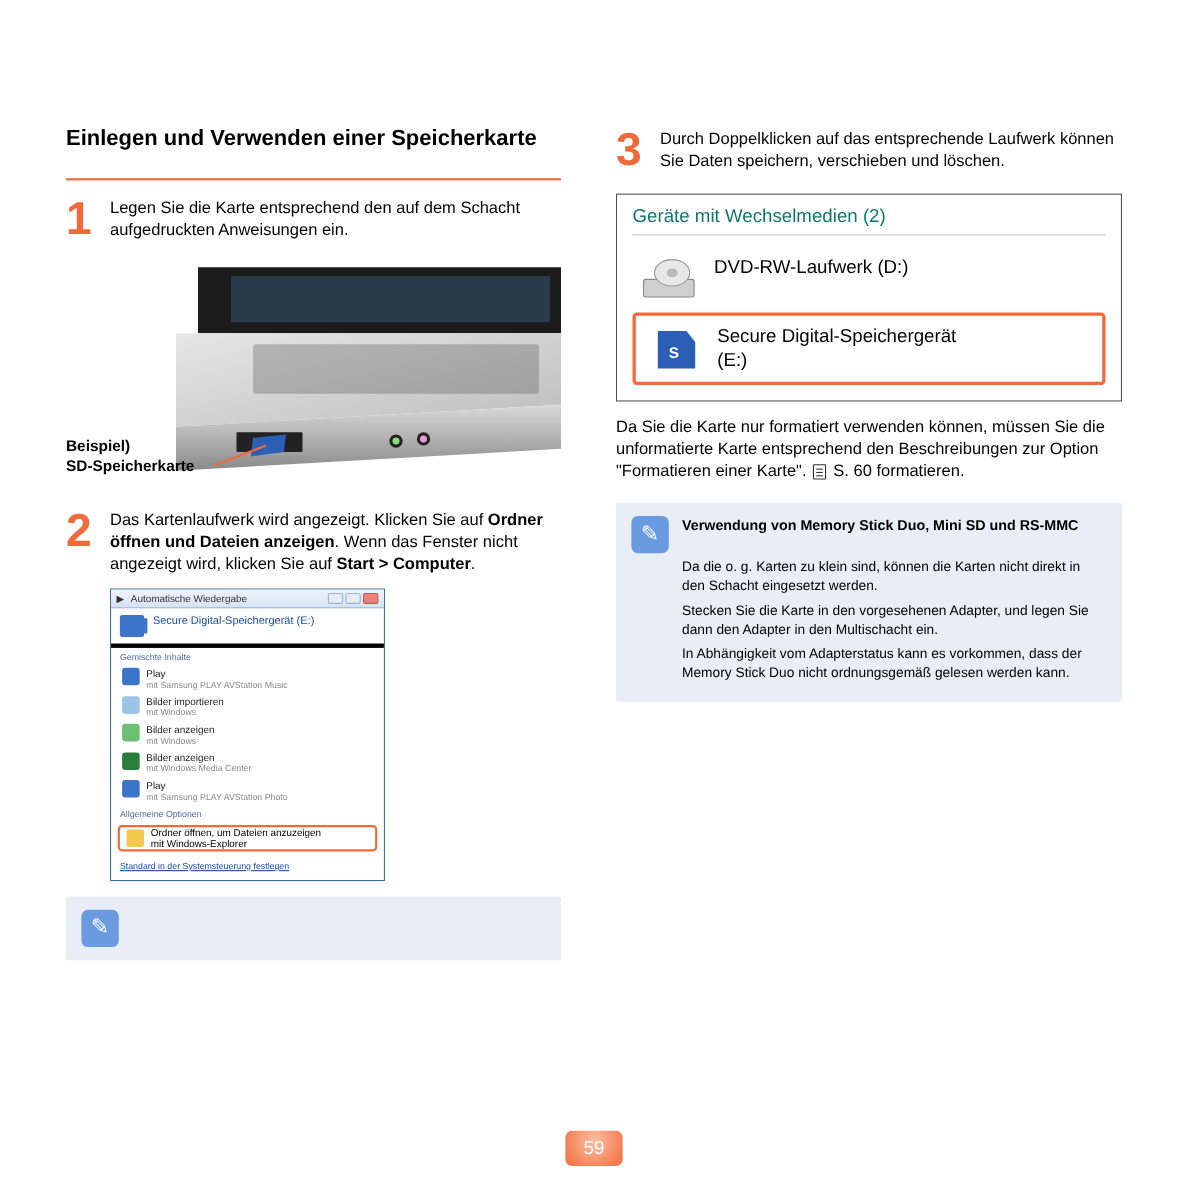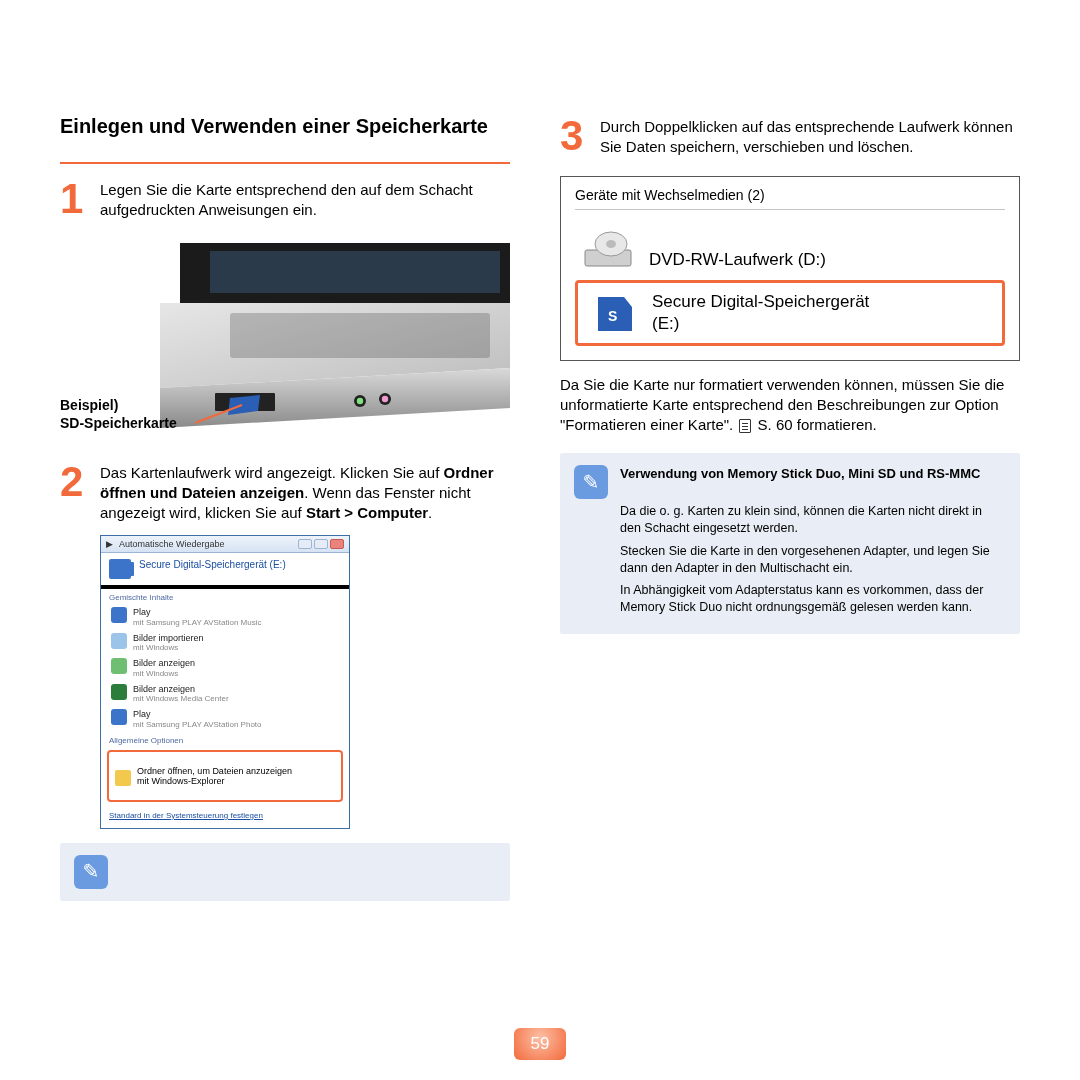--- a/index.html
+++ b/index.html
@@ -71,21 +71,21 @@
     border-bottom:4px solid #000000;
   }
   .ap-device .sdicon { width:22px; height:20px; background:#3b74c8; border-radius:2px; position:relative; }
   .ap-device .sdicon::after{content:"";position:absolute;right:-3px;top:3px;width:6px;height:14px;background:#3b74c8;border-radius:1px;}
   .ap-subhead { color:#4e6aa0; padding: 4px 8px 2px; font-size:8px; }
   .ap-item { display:flex; align-items:flex-start; gap:6px; padding:3px 10px; }
   .ap-item .ico { width:16px; height:16px; border-radius:3px; }
   .ap-item .tx { line-height:1.15; }
   .ap-item .tx .l1 { color:#222; }
   .ap-item .tx .l2 { color:#888; font-size:8px; }
-  .ap-sel { margin:3px 6px; border:2px solid #f26a3b; border-radius:4px; padding:14px 6px; display:flex; gap:6px; align-items:flex-end; }
+  .ap-sel { margin:3px 6px; border:2px solid #f26a3b; border-radius:4px; padding:0 6px; display:flex; gap:6px; align-items:center; }
   .ap-sel .ico { width:16px; height:16px; background:#f2c94c; border-radius:2px; }
   .ap-foot { padding:5px 8px 8px; }
   .ap-foot a { color:#1a4ea0; text-decoration:underline; font-size:8px; }
 
   .ico-wmp{background:linear-gradient(135deg,#f58f3c,#f9c976);}
   .ico-play{background:#3b74c8;}
   .ico-img{background:#9cc3e8;}
   .ico-win{background:#6fbf73;}
   .ico-mc{background:#2b7d3c;}
 
@@ -101,24 +101,24 @@
     background:#6a9be0; border-radius:6px;
     display:flex; align-items:center; justify-content:center;
     color:#fff; font-size:20px;
   }
 
   
   .explorer {
     border:1px solid #555; padding:10px 14px 14px; margin:18px 0 14px;
   }
   .exp-head {
-    color:#000000; font-size:14px; border-bottom:1px solid #c5c5c5;
+    color:#0f766e; font-size:17px; border-bottom:1px solid #c5c5c5;
     padding-bottom:6px; margin-bottom:10px;
   }
-  .exp-row { display:flex; align-items:flex-end; gap:14px; padding:8px 6px; }
+  .exp-row { display:flex; align-items:flex-start; gap:14px; padding:8px 6px; }
   .exp-row.sel { border:3px solid #f26a3b; border-radius:4px; }
   .exp-ico { width:54px; height:44px; }
   .exp-text { font-size:17px; line-height:1.3; }
 
   .para { font-size:15px; line-height:1.35; margin:10px 0 18px; }
   .para .doc-icon { display:inline-block; width:12px; height:14px; border:1px solid #333; border-radius:1px; vertical-align:middle; margin:0 2px; position:relative;}
   .para .doc-icon::after{content:"";position:absolute;left:2px;right:2px;top:3px;height:1px;background:#333;box-shadow:0 3px 0 #333,0 6px 0 #333;}
 
   .note-r .nt-title { font-weight:bold; font-size:13px; margin-bottom:20px; }
   .note-r p { font-size:12.5px; line-height:1.35; margin-bottom:6px; }

